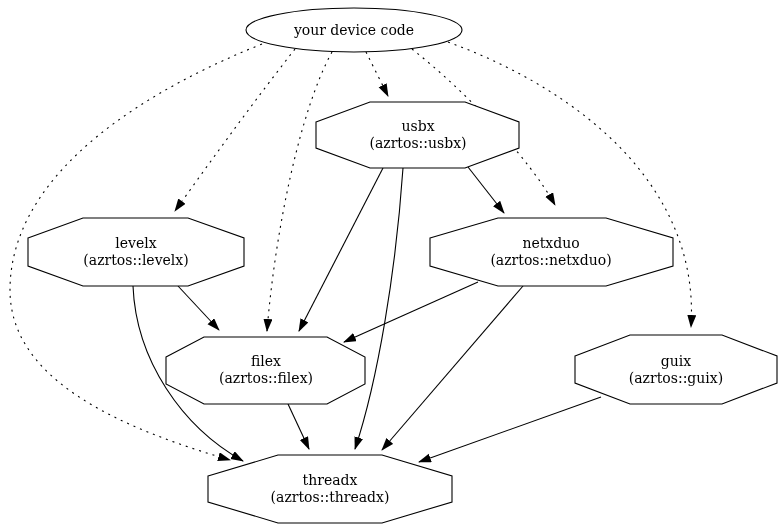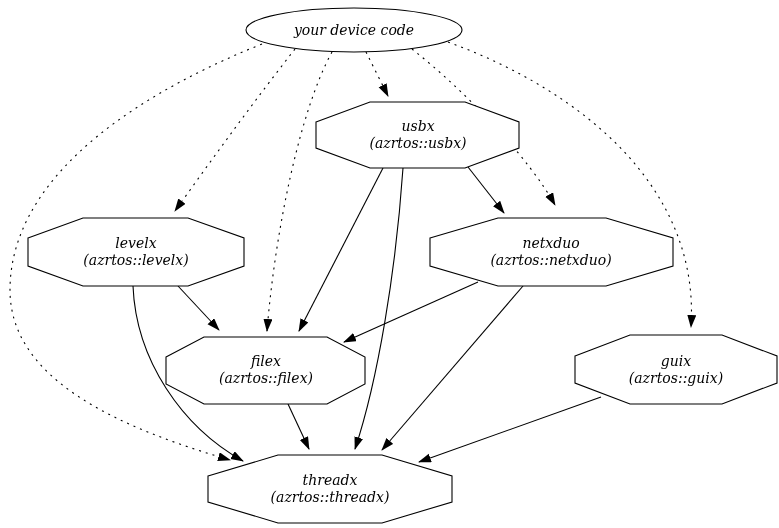--- a/index.html
+++ b/index.html
@@ -1,21 +1,21 @@
 <!DOCTYPE html>
 <html><head>
 <meta charset="utf-8">
 <style>
   html, body { margin: 0; padding: 0; }
   body {
     width: 779px; height: 528px;
     background: #ffffff;
     font-family: "DejaVu Serif", "Liberation Serif", serif;
   }
-  .canvas { position: relative; width: 773px; height: 528px; background: #ffffff; font-style: italic; }
+  .canvas { position: relative; width: 773px; height: 528px; background: #ffffff; }
   svg { display: block; }
   .edge { fill: none; stroke: #000000; stroke-width: 1.1; }
   .edge.dotted { stroke-dasharray: 2,5; }
   .node-shape { fill: #ffffff; stroke: #000000; stroke-width: 1.1; }
   .node-label {
     fill: #000000;
     font-family: "DejaVu Serif", "Liberation Serif", serif;
     font-size: 14px;
     text-anchor: middle;
   }

